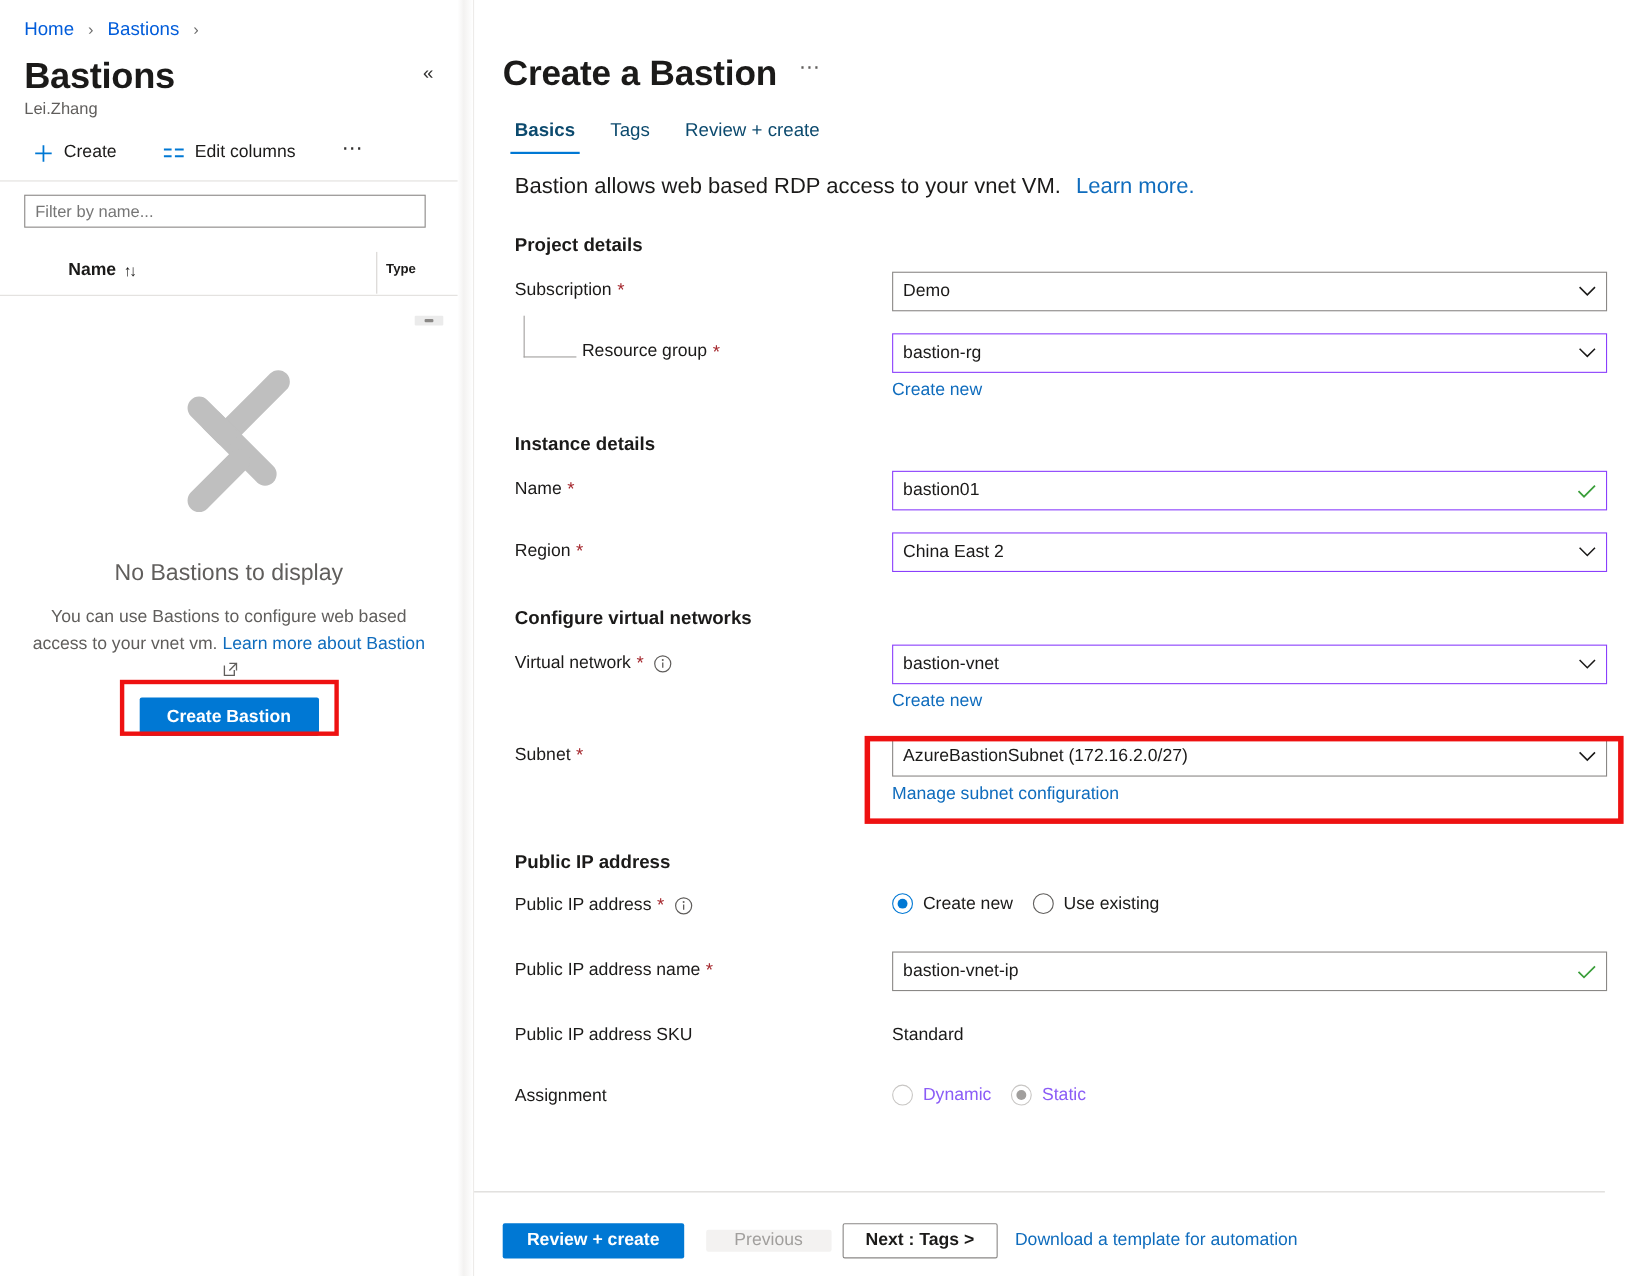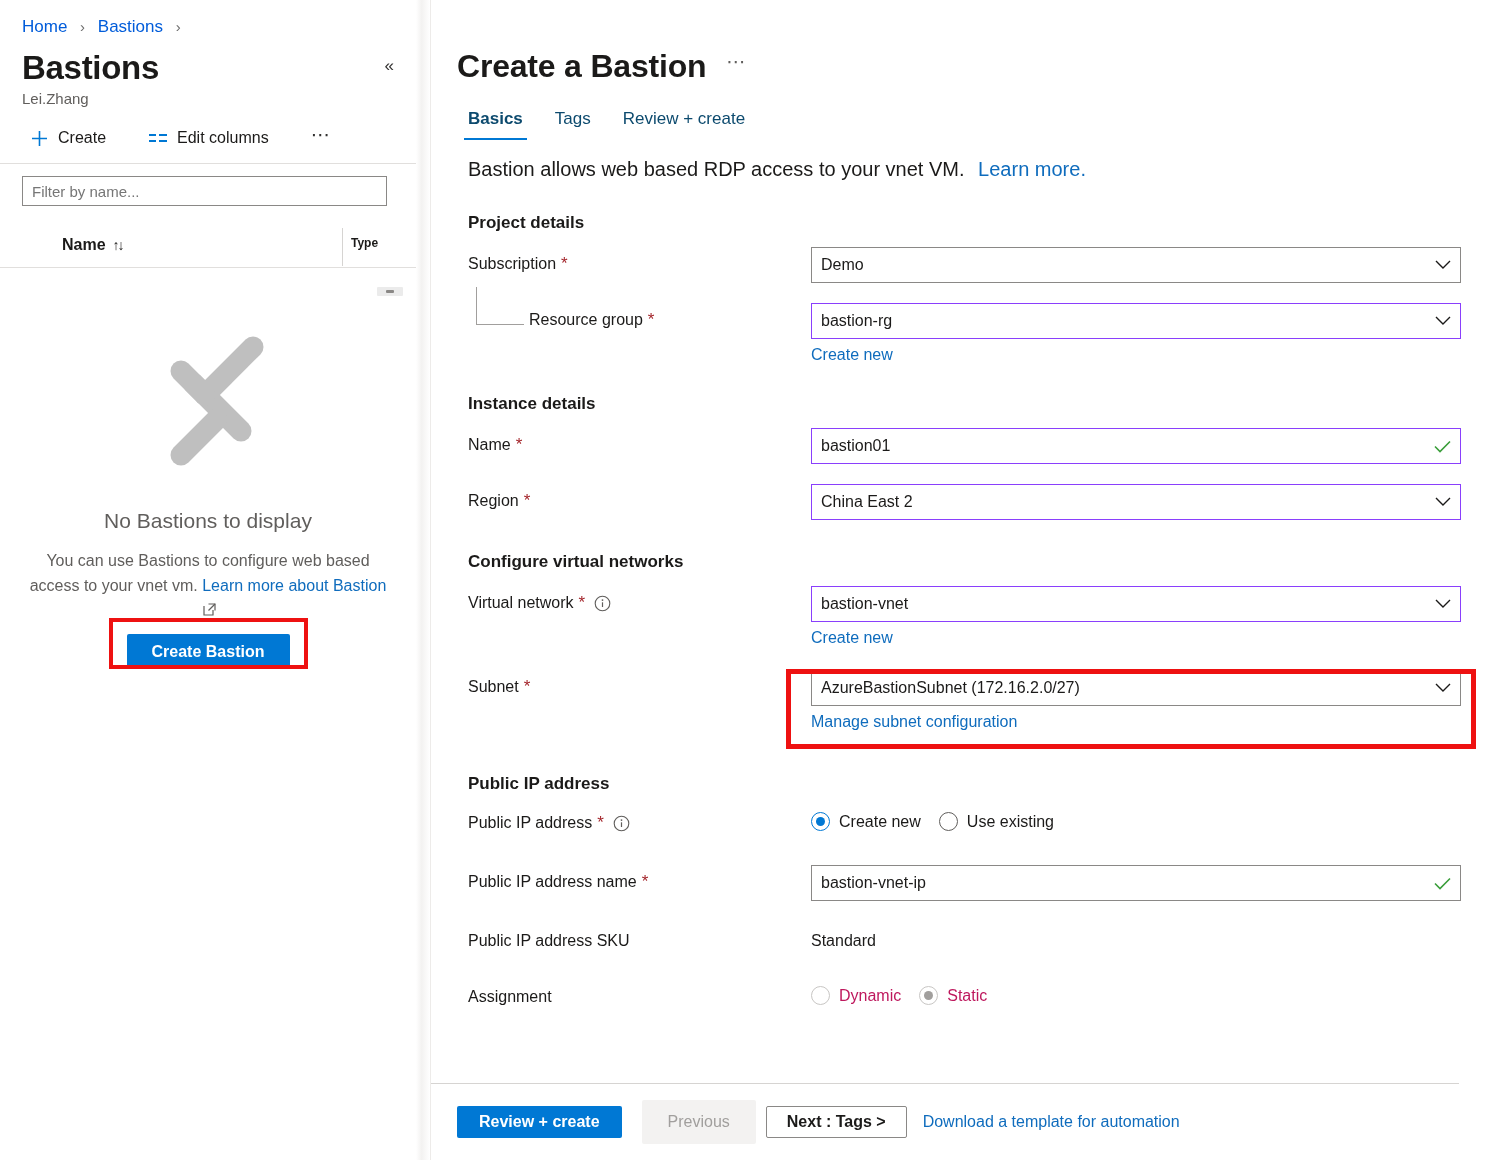--- a/index.html
+++ b/index.html
@@ -357,21 +357,21 @@
   }
   .radio.checked .dot { border: 1px solid #0078d4; }
   .radio.checked .dot:after {
     content: "";
     position: absolute;
     left: 4px; top: 4px;
     width: 9px; height: 9px;
     border-radius: 50%;
     background: #0078d4;
   }
-  .radio.disabled { color: #be185d; cursor: default; text-align: right; }
+  .radio.disabled { color: #8b5cf6; cursor: default; text-align: right; }
   .radio.disabled .dot { border-color: #c8c6c4; }
   .radio.disabled.checked .dot { border-color: #c8c6c4; }
   .radio.disabled.checked .dot:after { background: #a19f9d; }
   .static-val {
     font-size: 16px;
     color: #1b1a19;
     padding-top: 7px;
     line-height: 20px;
   }
   .hl-box-subnet {
@@ -411,21 +411,21 @@
     cursor: pointer;
     margin-right: 20px;
   }
   .btn-disabled {
     background: #f3f2f1;
     color: #a19f9d;
     border: none;
     border-radius: 2px;
     font-size: 16px;
     font-family: "Liberation Sans", sans-serif;
-    height: 44px;
+    height: 20px;
     padding: 0 26px;
     cursor: default;
     margin-right: 10px;
   }
   .btn-secondary {
     background: #fff;
     color: #1b1a19;
     border: 1px solid #8a8886;
     border-radius: 2px;
     font-size: 16px;

